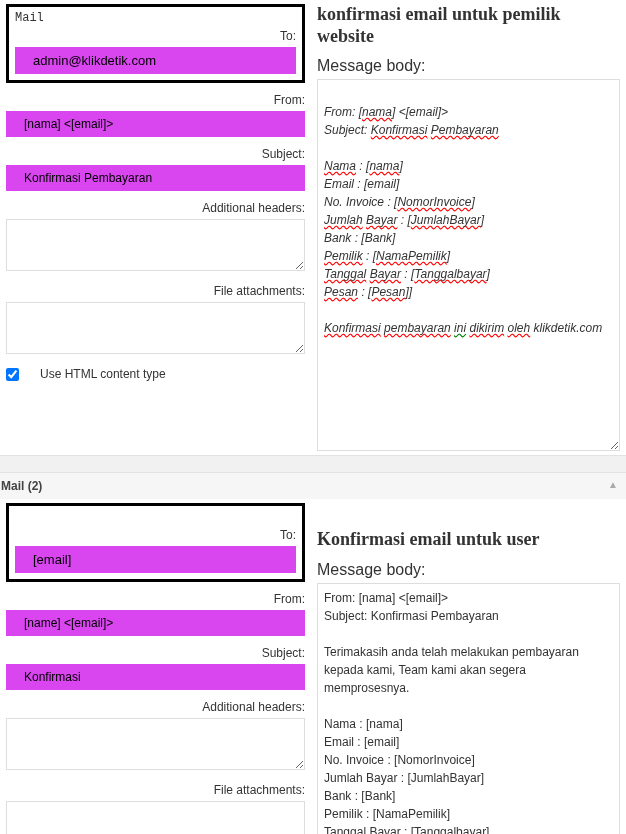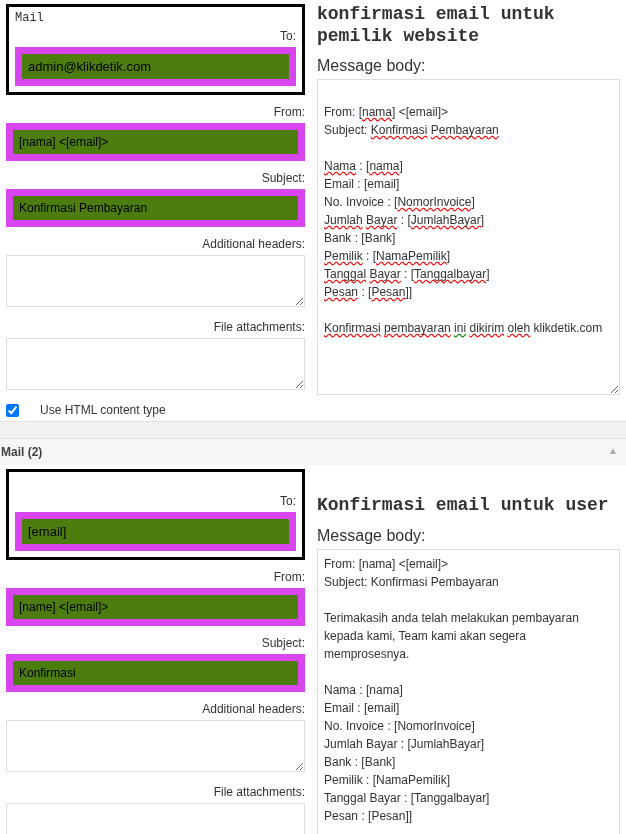--- a/index.html
+++ b/index.html
@@ -5,29 +5,29 @@
   * { box-sizing: border-box; margin: 0; padding: 0; }
   body { font-family: Arial, sans-serif; font-size: 12px; color: #333; background: #fff; width: 626px; }
   .section { display: flex; padding: 4px 6px; }
   .left-col { width: 310px; padding-right: 8px; }
   .right-col { width: 310px; padding-left: 4px; }
   .panel-header { font-weight: bold; font-size: 12px; padding: 6px 1px; background: #f6f6f6; color: #444; position: relative; }
   .panel-header .collapse { position: absolute; right: 8px; top: 6px; color: #aaa; font-size: 10px; }
   .divider { height: 18px; background: #f1f1f1; border-top: 1px solid #e2e2e2; border-bottom: 1px solid #e2e2e2; }
   .legend { font-size: 12px; margin-bottom: 4px; font-family: Liberation Mono, monospace; }
   .label { font-size: 12px; margin: 10px 0 4px 0; display: block; color: #333; text-align: right; }
-  input[type="text"] { width: 100%; border: 7px solid #d946ef; padding: 5px 6px; font-size: 12px; background: #4d7c0f; font-family: inherit; }
+  input[type="text"] { width: 100%; border: 1px solid #d946ef; padding: 5px 17px; font-size: 12px; background: #d946ef; font-family: inherit; }
   textarea { width: 100%; border: 1px solid #ddd; padding: 5px 6px; font-size: 12px; resize: both; font-family: inherit; background: #fff; }
   .ta-small { height: 52px; }
-  .ta-msg { height: 316px; }
+  .ta-msg { height: 372px; font-style: italic; }
   .ta-msg2 { height: 316px; }
   .chk-row { margin-top: 10px; font-size: 12px; display: flex; align-items: center; gap: 21px; }
   .chk-row input { margin: 0; }
   .heavy-box { border: 3px solid #000; padding: 4px 6px 6px 6px; margin-bottom: 2px; }
-  .heading-right { font-family: Liberation Mono, monospace; font-size: 18px; font-weight: 600; color: #333; margin: 0 0 10px 0; line-height: 1.2; }
+  .heading-right { font-family: Liberation Serif, serif; font-size: 18px; font-weight: 600; color: #333; margin: 0 0 10px 0; line-height: 1.2; }
   .msg-label { font-size: 16px; margin-bottom: 4px; display: block; }
   .msg-body-1, .msg-body-2 { font-size: 12px; line-height: 1.5; white-space: pre-wrap; }
   .msg-body-1 .uline { text-decoration: underline wavy red; text-decoration-skip-ink: none; }
   .msg-body-1 .uline-g { text-decoration: underline wavy green; text-decoration-skip-ink: none; }
   .heavy-box .label { margin-top: 4px; }
   .heavy-box input[type="text"] { font-size: 13px; }
 </style>
 </head>
 <body>
 

